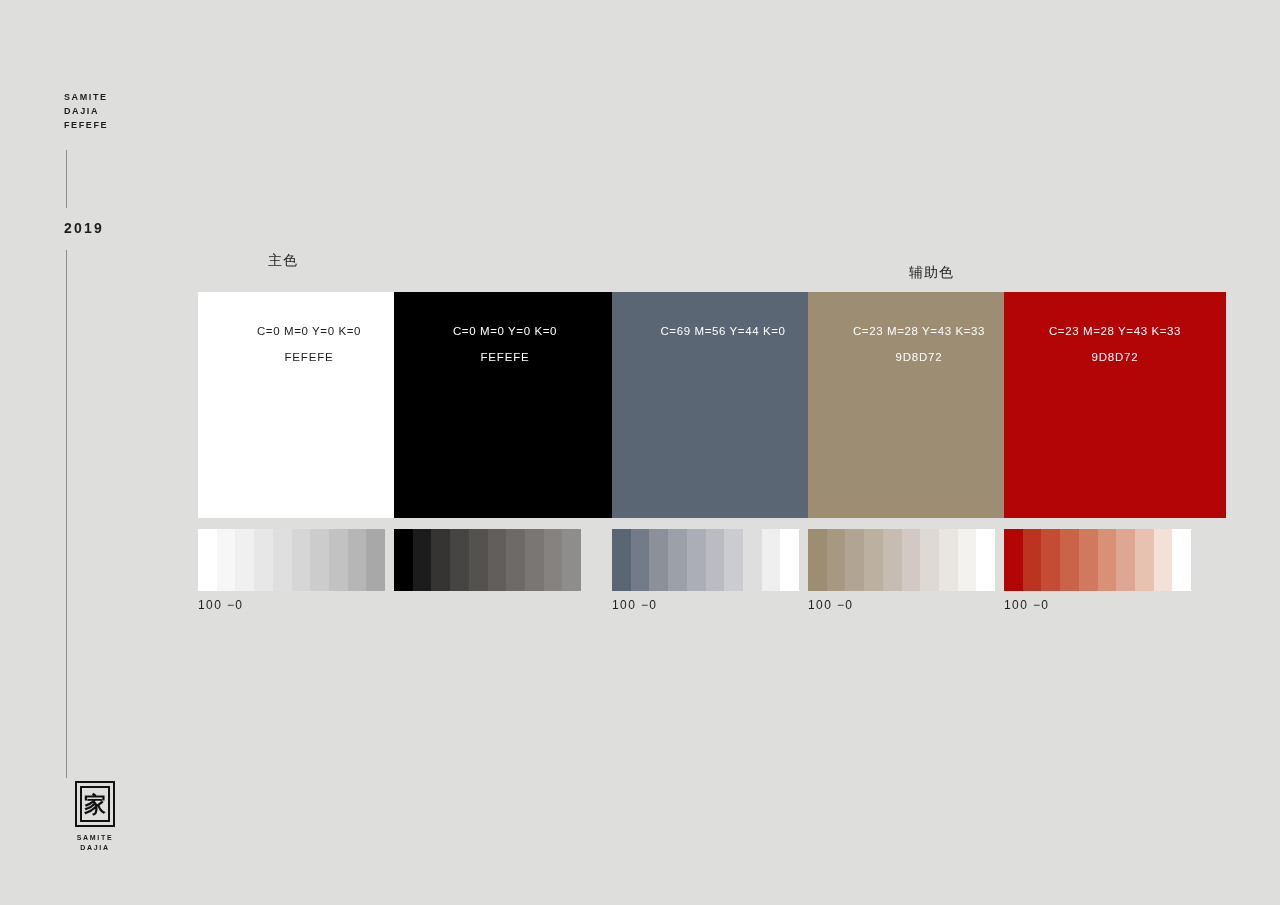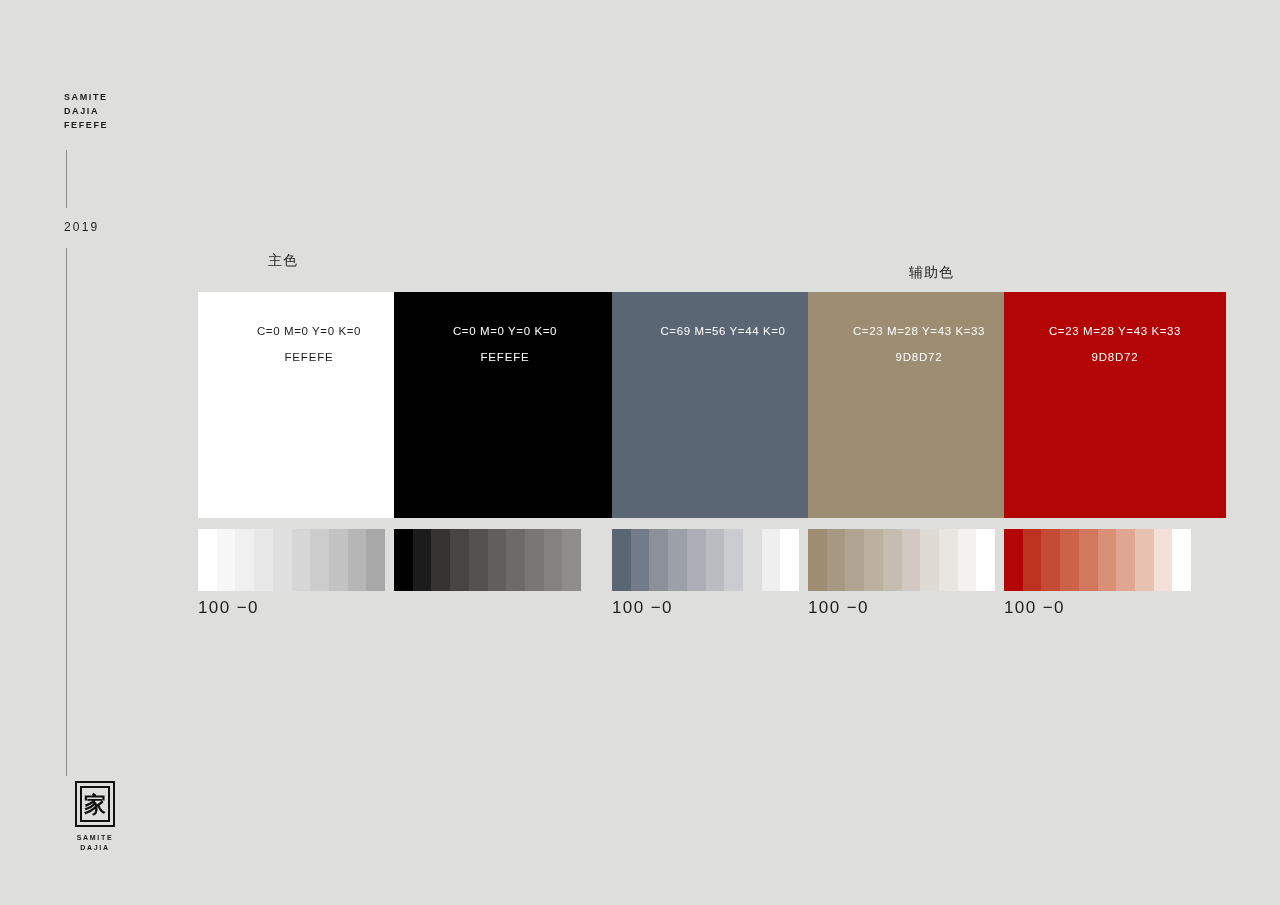--- a/index.html
+++ b/index.html
@@ -30,24 +30,24 @@
     line-height: 14px;
     font-weight: 600;
   }
   .rail-rule-top {
     width: 1px;
     height: 58px;
     background: #8d8d8d;
     margin: 18px 0 0 2px;
   }
   .rail-year {
-    font-size: 12px;
+    font-size: 14px;
     letter-spacing: 2.2px;
     color: #1d1d1d;
-    font-weight: 400;
+    font-weight: 700;
     margin: 12px 0 0 0;
   }
   .rail-rule-long {
     width: 1px;
     height: 528px;
     background: #8d8d8d;
     margin: 14px 0 0 2px;
   }
 
   
@@ -158,21 +158,21 @@
   }
   .ramp span {
     flex: 1 1 0;
     height: 100%;
     display: block;
   }
   .ramp-label {
     position: absolute;
     top: 306px;
     left: 0;
-    font-size: 17px;
+    font-size: 12px;
     letter-spacing: 1.4px;
     color: #1d1d1d;
     white-space: nowrap;
   }
 </style>
 </head>
 <body>
 
 <div class="rail">
   <div class="brand-line">SAMITE</div>

